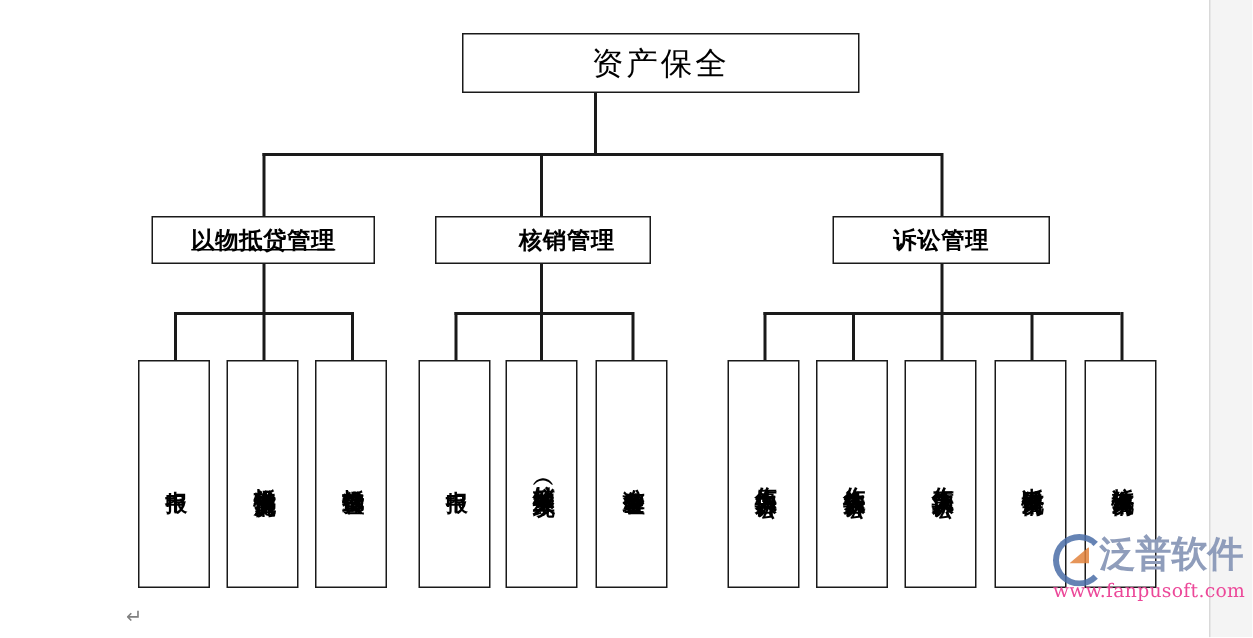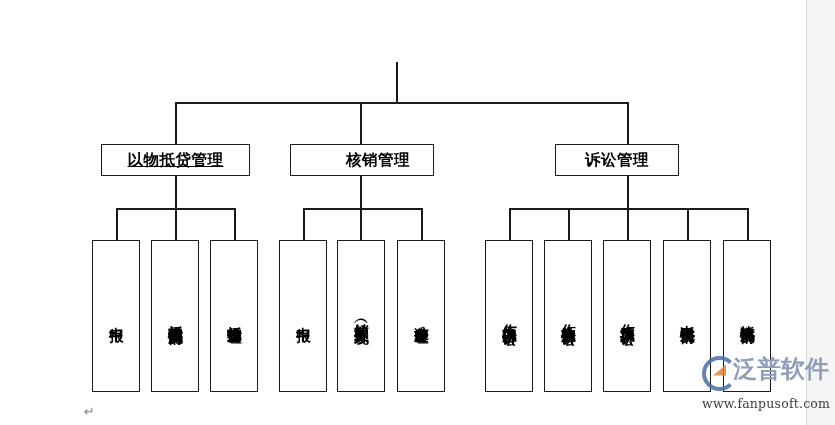--- a/index.html
+++ b/index.html
@@ -117,51 +117,54 @@
   }
   #wm-name {
     font-size: 24px;
     font-weight: 700;
     color: #8f9dbb;
     letter-spacing: 0px;
     white-space: nowrap;
     font-family: "DejaVu Sans", sans-serif;
   }
   #wm-url {
-    margin-top: 11px;
+    margin-top: 1px;
     font-size: 12.5px;
-    color: #404040;
+    color: #ec4899;
     letter-spacing: 0.2px;
     white-space: nowrap;
     font-family: "DejaVu Serif", serif;
   }
 </style>
 </head>
 <body>
 
 <div id="page">
 
   <div id="page-margin-right"></div>
 
+  <div class="node node-root" style="left:308px; top:22px; width:265px; height:40px;">
+    <span>资产保全</span>
+  </div>
 
   <div class="conn conn-v" style="left:396px; top:62px; height:40px;"></div>
 
   <div class="conn conn-h" style="left:175px; top:102px; width:453px;"></div>
 
   <div class="conn conn-v" style="left:175px; top:102px; height:42px;"></div>
   <div class="conn conn-v" style="left:360px; top:102px; height:42px;"></div>
   <div class="conn conn-v" style="left:627px; top:102px; height:42px;"></div>
 
   <div class="node node-l2" style="left:101px; top:144px; width:149px; height:32px;text-decoration:underline;">
     <span>以物抵贷管理</span>
   </div>
   <div class="node node-l2" style="left:290px; top:144px; width:144px; height:32px;padding-left:32px;">
     <span>核销管理</span>
   </div>
-  <div class="node node-l2" style="left:555px; top:144px; width:124px; height:32px;">
+  <div class="node node-l2" style="left:555px; top:144px; width:145px; height:32px;">
     <span>诉讼管理</span>
   </div>
 
   <div class="conn conn-v" style="left:175px; top:176px; height:32px;"></div>
   <div class="conn conn-h" style="left:116px; top:208px; width:119px;"></div>
   <div class="conn conn-v" style="left:116px; top:208px; height:32px;"></div>
   <div class="conn conn-v" style="left:175px; top:208px; height:32px;"></div>
   <div class="conn conn-v" style="left:234px; top:208px; height:32px;"></div>
 
   <div class="node node-leaf" style="left:92px; top:240px; width:48px; height:152px;">

